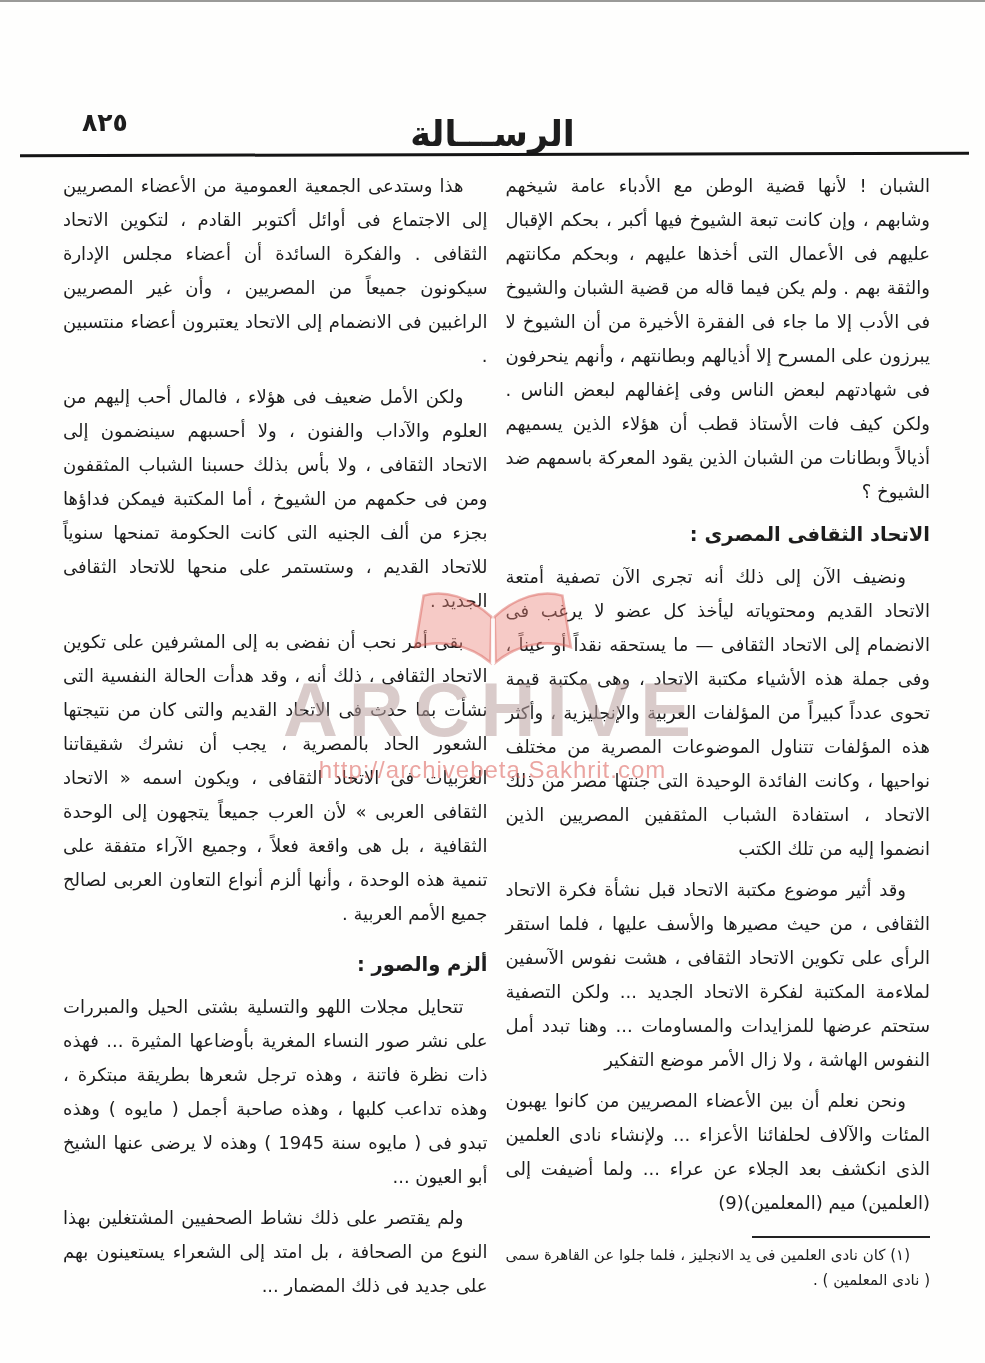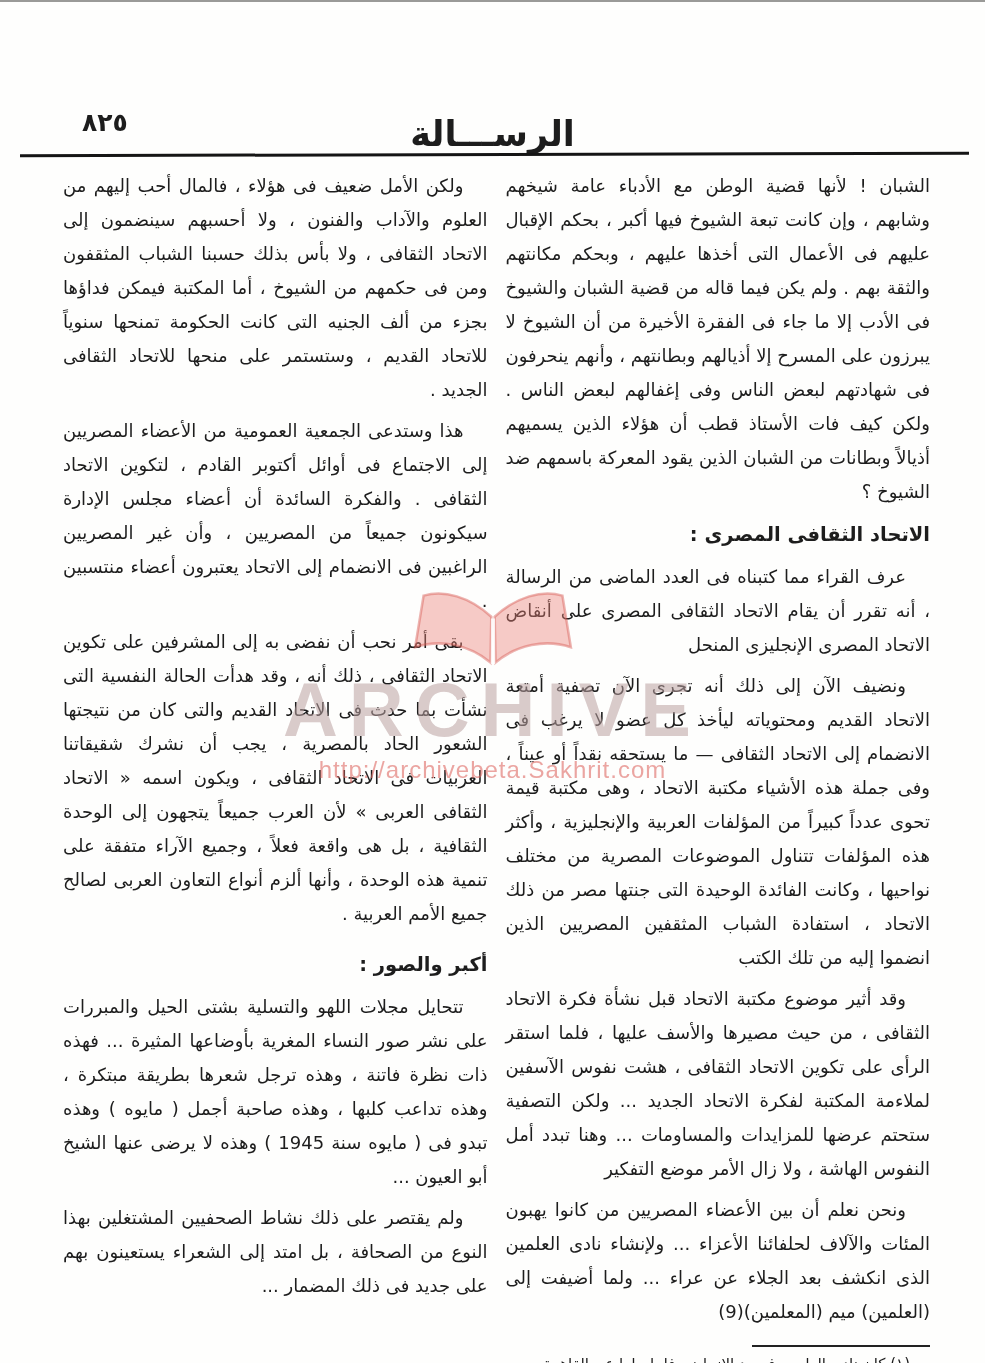--- a/index.html
+++ b/index.html
@@ -90,33 +90,32 @@
 
   <div class="page-number">٨٢٥</div>
   <div class="masthead">الرســـالة</div>
   <div class="header-rule"></div>
 
   <div class="columns">
 
     <div class="col">
       <p class="para flush">الشبان ! لأنها قضية الوطن مع الأدباء عامة شيخهم وشابهم ، وإن كانت تبعة الشيوخ فيها أكبر ، بحكم الإقبال عليهم فى الأعمال التى أخذها عليهم ، وبحكم مكانتهم والثقة بهم . ولم يكن فيما قاله من قضية الشبان والشيوخ فى الأدب إلا ما جاء فى الفقرة الأخيرة من أن الشيوخ لا يبرزون على المسرح إلا أذيالهم وبطانتهم ، وأنهم ينحرفون فى شهادتهم لبعض الناس وفى إغفالهم لبعض الناس . ولكن كيف فات الأستاذ قطب أن هؤلاء الذين يسميهم أذيالاً وبطانات من الشبان الذين يقود المعركة باسمهم ضد الشيوخ ؟</p>
       <h2 class="heading first">الاتحاد الثقافى المصرى :</h2>
-      <p class="para">عرف القراء مما كتبناه فى العدد الماضى من الرسالة ، أنه تقرر أن يقام الاتحاد الثقافى المصرى على أنقاض الاتحاد المصرى الإنجليزى المنحل</p>
       <p class="para">ونضيف الآن إلى ذلك أنه تجرى الآن تصفية أمتعة الاتحاد القديم ومحتوياته ليأخذ كل عضو لا يرغب فى الانضمام إلى الاتحاد الثقافى — ما يستحقه نقداً أو عيناً ، وفى جملة هذه الأشياء مكتبة الاتحاد ، وهى مكتبة قيمة تحوى عدداً كبيراً من المؤلفات العربية والإنجليزية ، وأكثر هذه المؤلفات تتناول الموضوعات المصرية من مختلف نواحيها ، وكانت الفائدة الوحيدة التى جنتها مصر من ذلك الاتحاد ، استفادة الشباب المثقفين المصريين الذين انضموا إليه من تلك الكتب</p>
       <p class="para">وقد أثير موضوع مكتبة الاتحاد قبل نشأة فكرة الاتحاد الثقافى ، من حيث مصيرها والأسف عليها ، فلما استقر الرأى على تكوين الاتحاد الثقافى ، هشت نفوس الآسفين لملاءمة المكتبة لفكرة الاتحاد الجديد ... ولكن التصفية ستحتم عرضها للمزايدات والمساومات ... وهنا تبدد أمل النفوس الهاشة ، ولا زال الأمر موضع التفكير</p>
       <p class="para">ونحن نعلم أن بين الأعضاء المصريين من كانوا يهبون المئات والآلاف لحلفائنا الأعزاء ... ولإنشاء نادى العلمين الذى انكشف بعد الجلاء عن عراء ... ولما أضيفت إلى (العلمين) ميم (المعلمين)(9)</p>
       <div class="footnote-rule"></div>
       <p class="footnote">(١) كان نادى العلمين فى يد الانجليز ، فلما جلوا عن القاهرة سمى ( نادى المعلمين ) .</p>
     </div>
 
     <div class="col">
+      <p class="para">هذا وستدعى الجمعية العمومية من الأعضاء المصريين إلى الاجتماع فى أوائل أكتوبر القادم ، لتكوين الاتحاد الثقافى . والفكرة السائدة أن أعضاء مجلس الإدارة سيكونون جميعاً من المصريين ، وأن غير المصريين الراغبين فى الانضمام إلى الاتحاد يعتبرون أعضاء منتسبين .</p>
       <p class="para">ولكن الأمل ضعيف فى هؤلاء ، فالمال أحب إليهم من العلوم والآداب والفنون ، ولا أحسبهم سينضمون إلى الاتحاد الثقافى ، ولا بأس بذلك حسبنا الشباب المثقفون ومن فى حكمهم من الشيوخ ، أما المكتبة فيمكن فداؤها بجزء من ألف الجنيه التى كانت الحكومة تمنحها سنوياً للاتحاد القديم ، وستستمر على منحها للاتحاد الثقافى الجديد .</p>
-      <p class="para">هذا وستدعى الجمعية العمومية من الأعضاء المصريين إلى الاجتماع فى أوائل أكتوبر القادم ، لتكوين الاتحاد الثقافى . والفكرة السائدة أن أعضاء مجلس الإدارة سيكونون جميعاً من المصريين ، وأن غير المصريين الراغبين فى الانضمام إلى الاتحاد يعتبرون أعضاء منتسبين .</p>
       <p class="para">بقى أمر نحب أن نفضى به إلى المشرفين على تكوين الاتحاد الثقافى ، ذلك أنه ، وقد هدأت الحالة النفسية التى نشأت بما حدث فى الاتحاد القديم والتى كان من نتيجتها الشعور الحاد بالمصرية ، يجب أن نشرك شقيقاتنا العربيات فى الاتحاد الثقافى ، ويكون اسمه « الاتحاد الثقافى العربى » لأن العرب جميعاً يتجهون إلى الوحدة الثقافية ، بل هى واقعة فعلاً ، وجميع الآراء متفقة على تنمية هذه الوحدة ، وأنها ألزم أنواع التعاون العربى لصالح جميع الأمم العربية .</p>
-      <h2 class="heading">أكبر والصور :</h2>
+      <h2 class="heading">ألزم والصور :</h2>
       <p class="para">تتحايل مجلات اللهو والتسلية بشتى الحيل والمبررات على نشر صور النساء المغرية بأوضاعها المثيرة ... فهذه ذات نظرة فاتنة ، وهذه ترجل شعرها بطريقة مبتكرة ، وهذه تداعب كلبها ، وهذه صاحبة أجمل ( مايوه ) وهذه تبدو فى ( مايوه سنة 1945 ) وهذه لا يرضى عنها الشيخ أبو العيون ...</p>
       <p class="para">ولم يقتصر على ذلك نشاط الصحفيين المشتغلين بهذا النوع من الصحافة ، بل امتد إلى الشعراء يستعينون بهم على جديد فى ذلك المضمار ...</p>
     </div>
 
   </div>
 
   <div class="watermark">
     <svg class="wm-book" width="170" height="88" viewBox="0 0 200 104" xmlns="http://www.w3.org/2000/svg">
       <path d="M98 34 C72 10 42 2 18 9 L8 70 C38 60 72 67 97 88 Z" fill="rgba(235,130,122,0.42)" stroke="rgba(215,90,85,0.45)" stroke-width="3"></path>
       <path d="M102 34 C128 10 158 2 182 9 L192 70 C162 60 128 67 103 88 Z" fill="rgba(235,130,122,0.42)" stroke="rgba(215,90,85,0.45)" stroke-width="3"></path>

